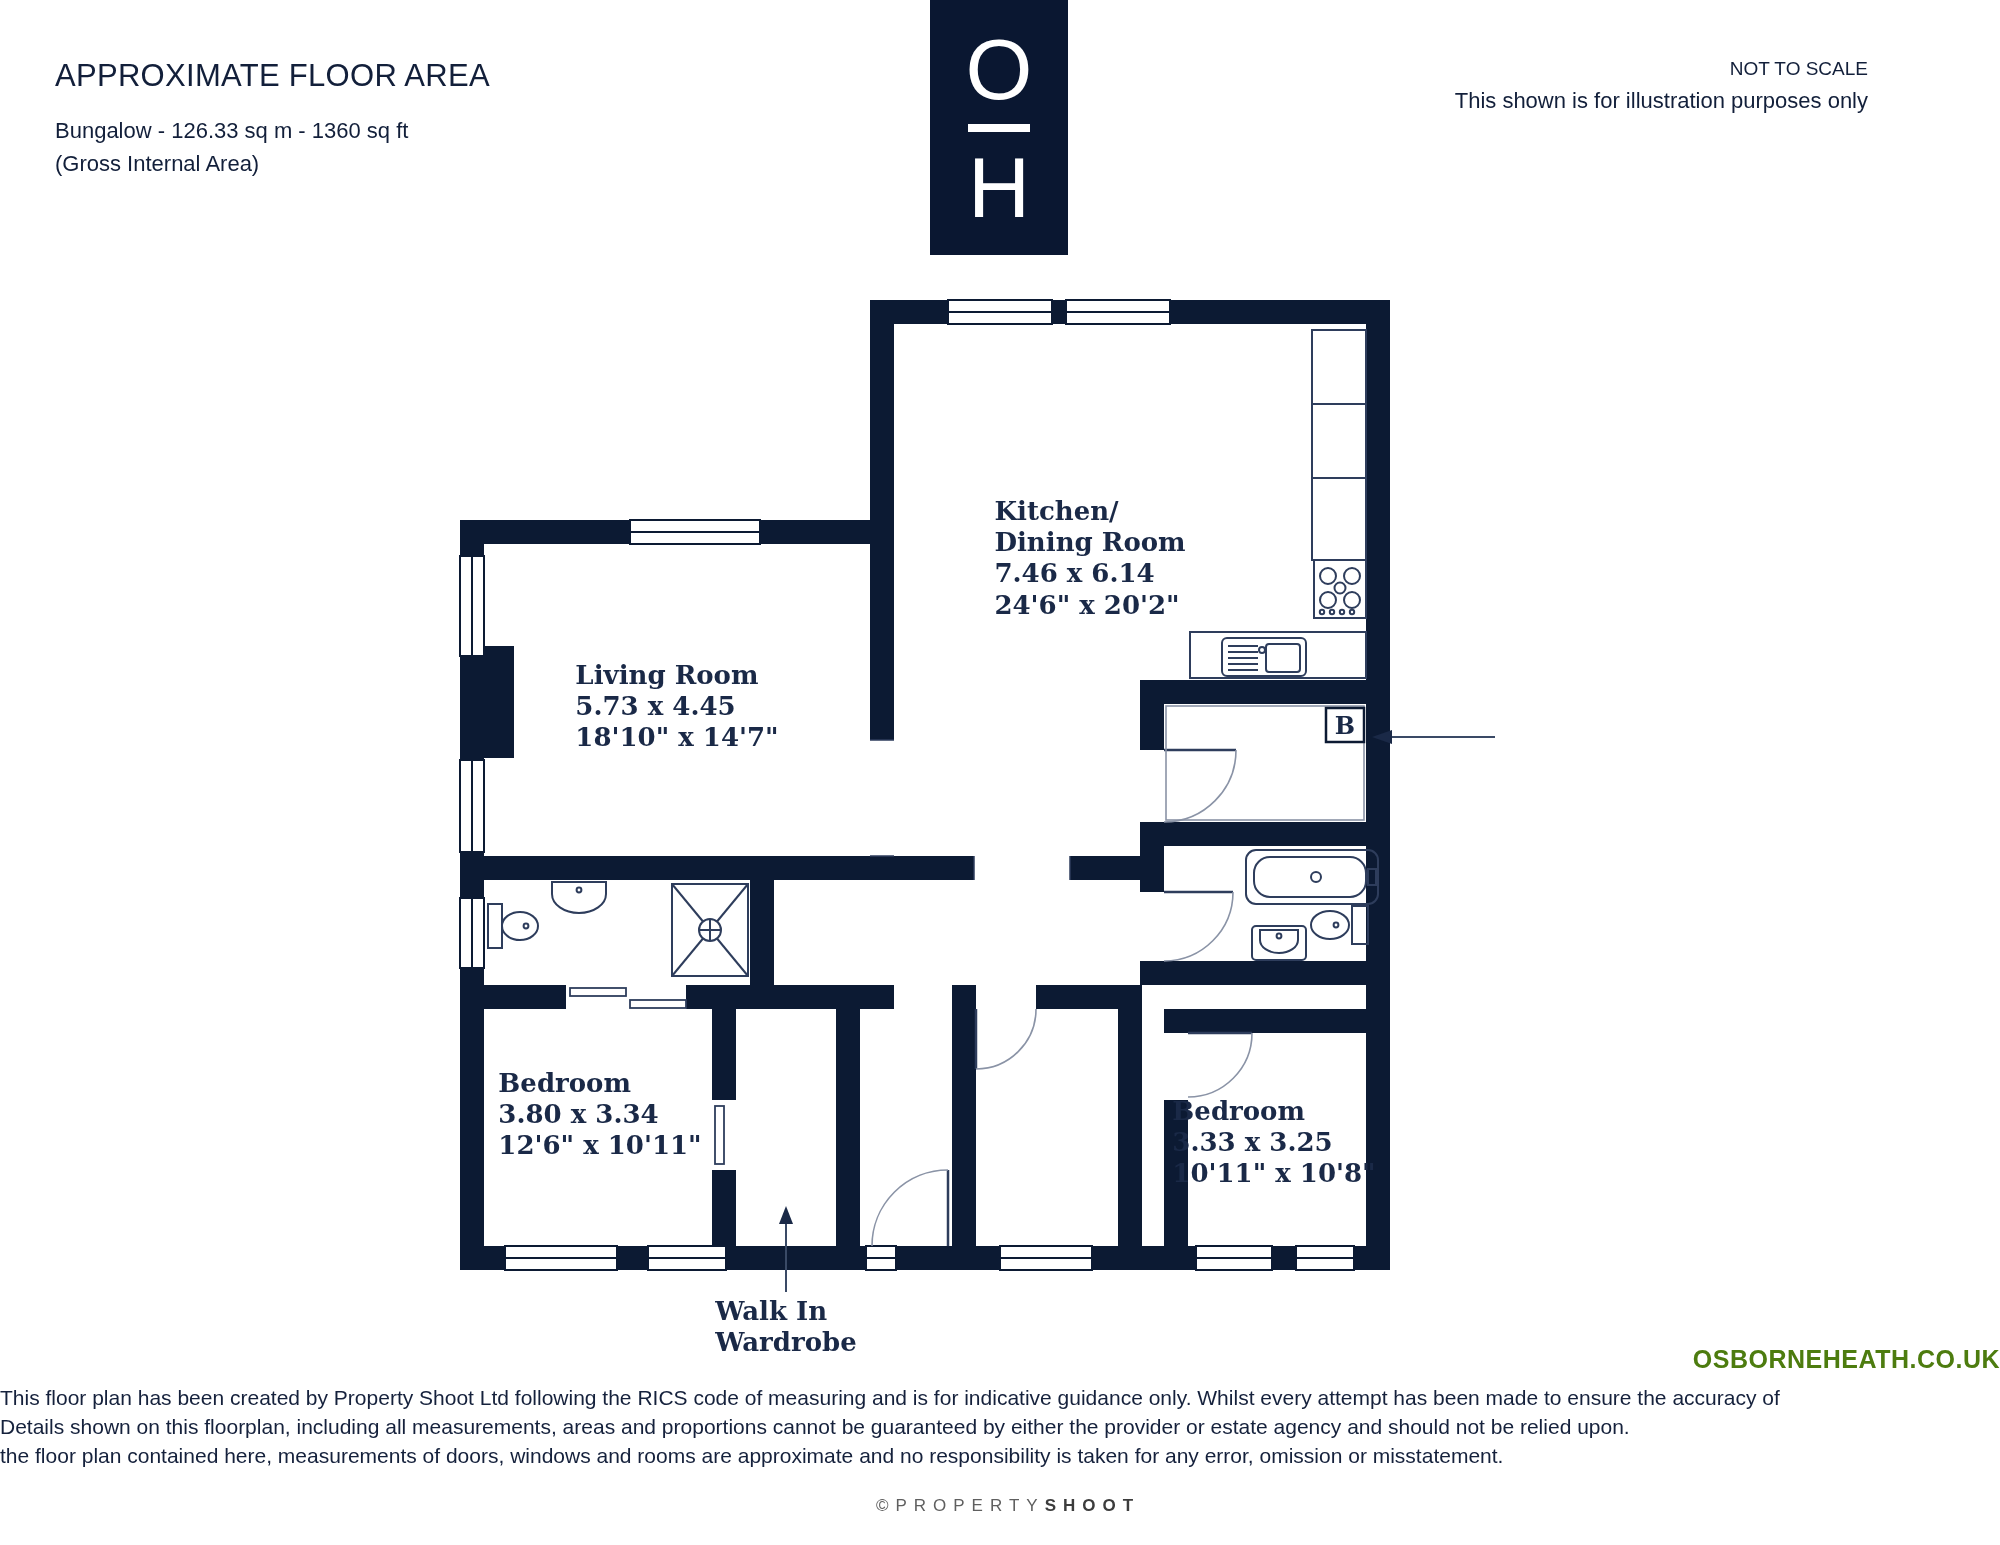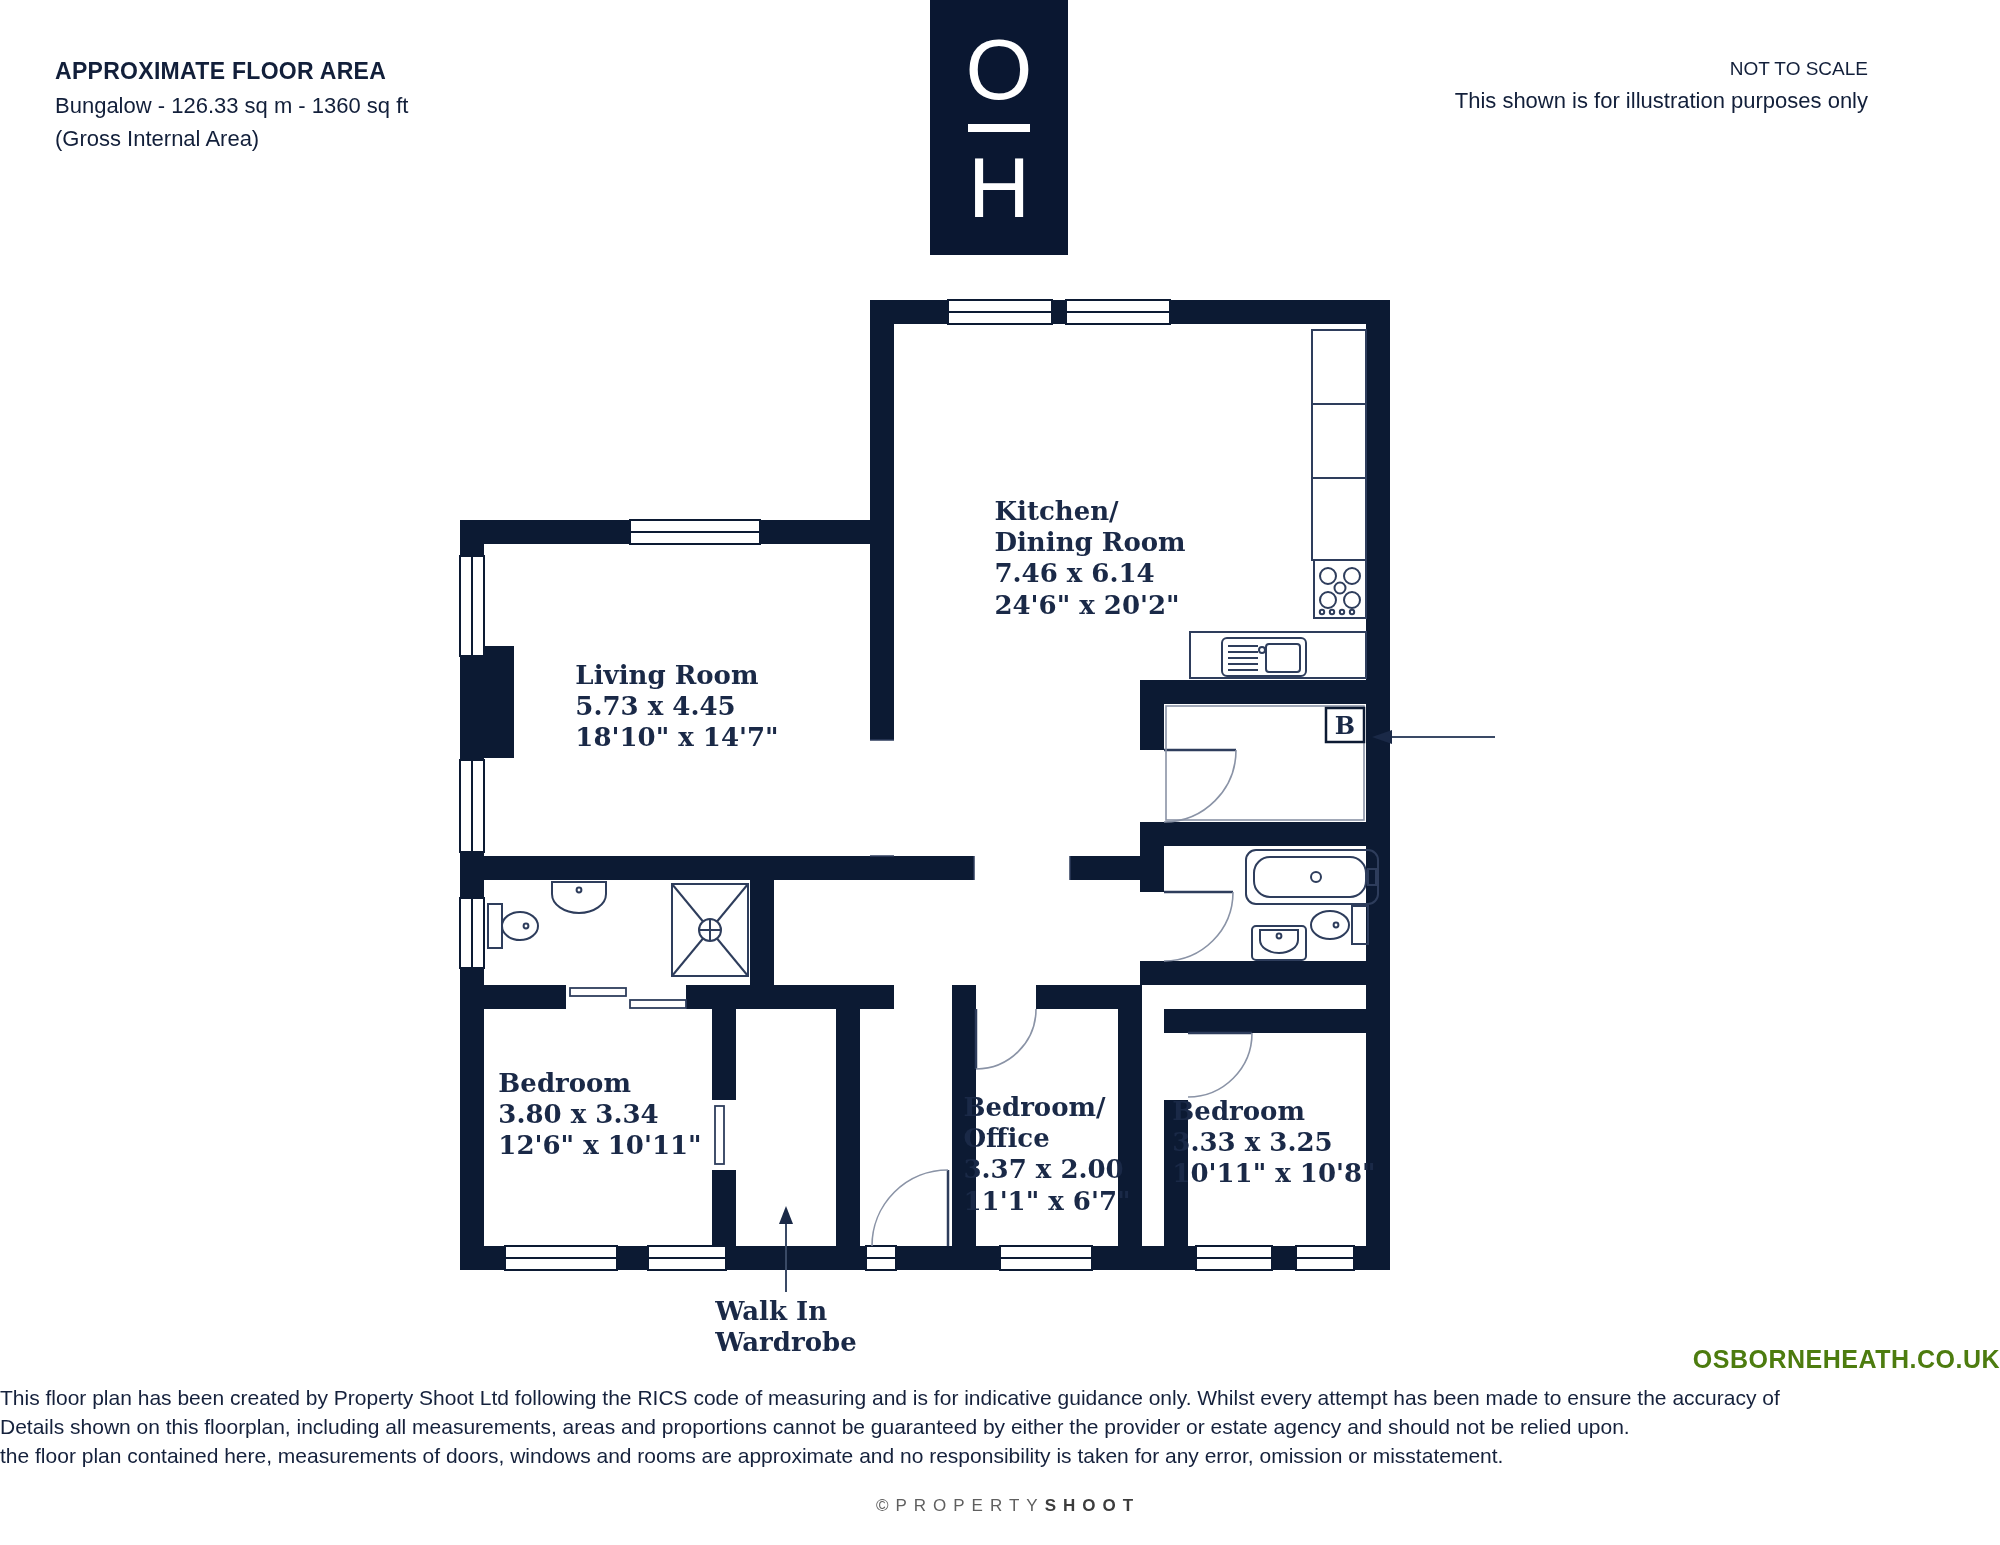--- a/index.html
+++ b/index.html
@@ -1,21 +1,21 @@
 <!DOCTYPE html>
 <html><head>
 <meta charset="utf-8">
 <style>
   *{margin:0;padding:0;box-sizing:border-box}
   html,body{background:#ffffff}
   body{font-family:"Liberation Sans",sans-serif}
   .page{position:relative;width:2000px;height:1545px;background:#fff;overflow:hidden}
   .plan-svg{position:absolute;left:0;top:0}
   .hdr-left{position:absolute;left:55px;top:58px;color:#121f3a}
-  .hdr-left .t{font-size:23px;font-weight:bold;letter-spacing:.3px;margin-bottom:8px}
+  .hdr-left .t{font-size:31px;font-weight:normal;letter-spacing:.3px;margin-bottom:24px}
   .hdr-left .s{font-size:22px;margin-bottom:7px}
   .logo{position:absolute;left:930px;top:0;width:138px;height:255px;background:#0a1731;
         display:flex;flex-direction:column;align-items:center;justify-content:center;color:#fff}
   .logo .gl{font-size:86px;line-height:1;font-weight:400}
   .logo .bar{width:62px;height:8px;background:#fff;margin:12px 0}
   .hdr-right{position:absolute;right:132px;top:58px;text-align:right;color:#121f3a}
   .hdr-right .t{font-size:19px;font-weight:normal;margin-bottom:8px}
   .hdr-right .s{font-size:22px}
   .room-label{position:absolute;transform:translateX(-50%);text-align:left;
       font-family:"DejaVu Serif",serif;font-weight:bold;font-size:26px;line-height:1.2;
@@ -271,26 +271,20 @@
   </div>
 
 
   <div class="room-label" style="left:600px;top:1068px">
     <span>Bedroom</span>
     <span></span>
     <span>3.80 x 3.34</span>
     <span>12'6" x 10'11"</span>
   </div>
 
-  <div class="room-label" style="left:1047px;top:1092px">
-    <span>Bedroom/</span>
-    <span>Office</span>
-    <span>3.37 x 2.00</span>
-    <span>11'1" x 6'7"</span>
-  </div>
 
   <div class="room-label" style="left:1274px;top:1096px">
     <span>Bedroom</span>
     <span></span>
     <span>3.33 x 3.25</span>
     <span>10'11" x 10'8"</span>
   </div>
 
   <div class="room-label" style="left:786px;top:1296px">
     <span>Walk In</span>

